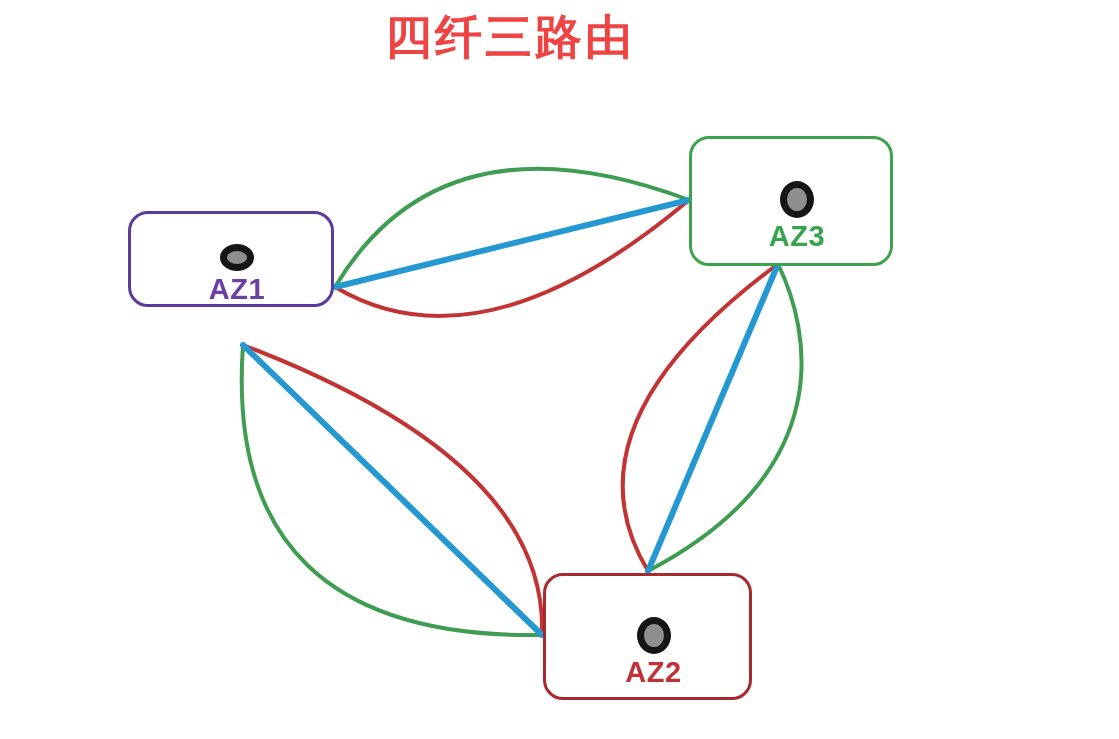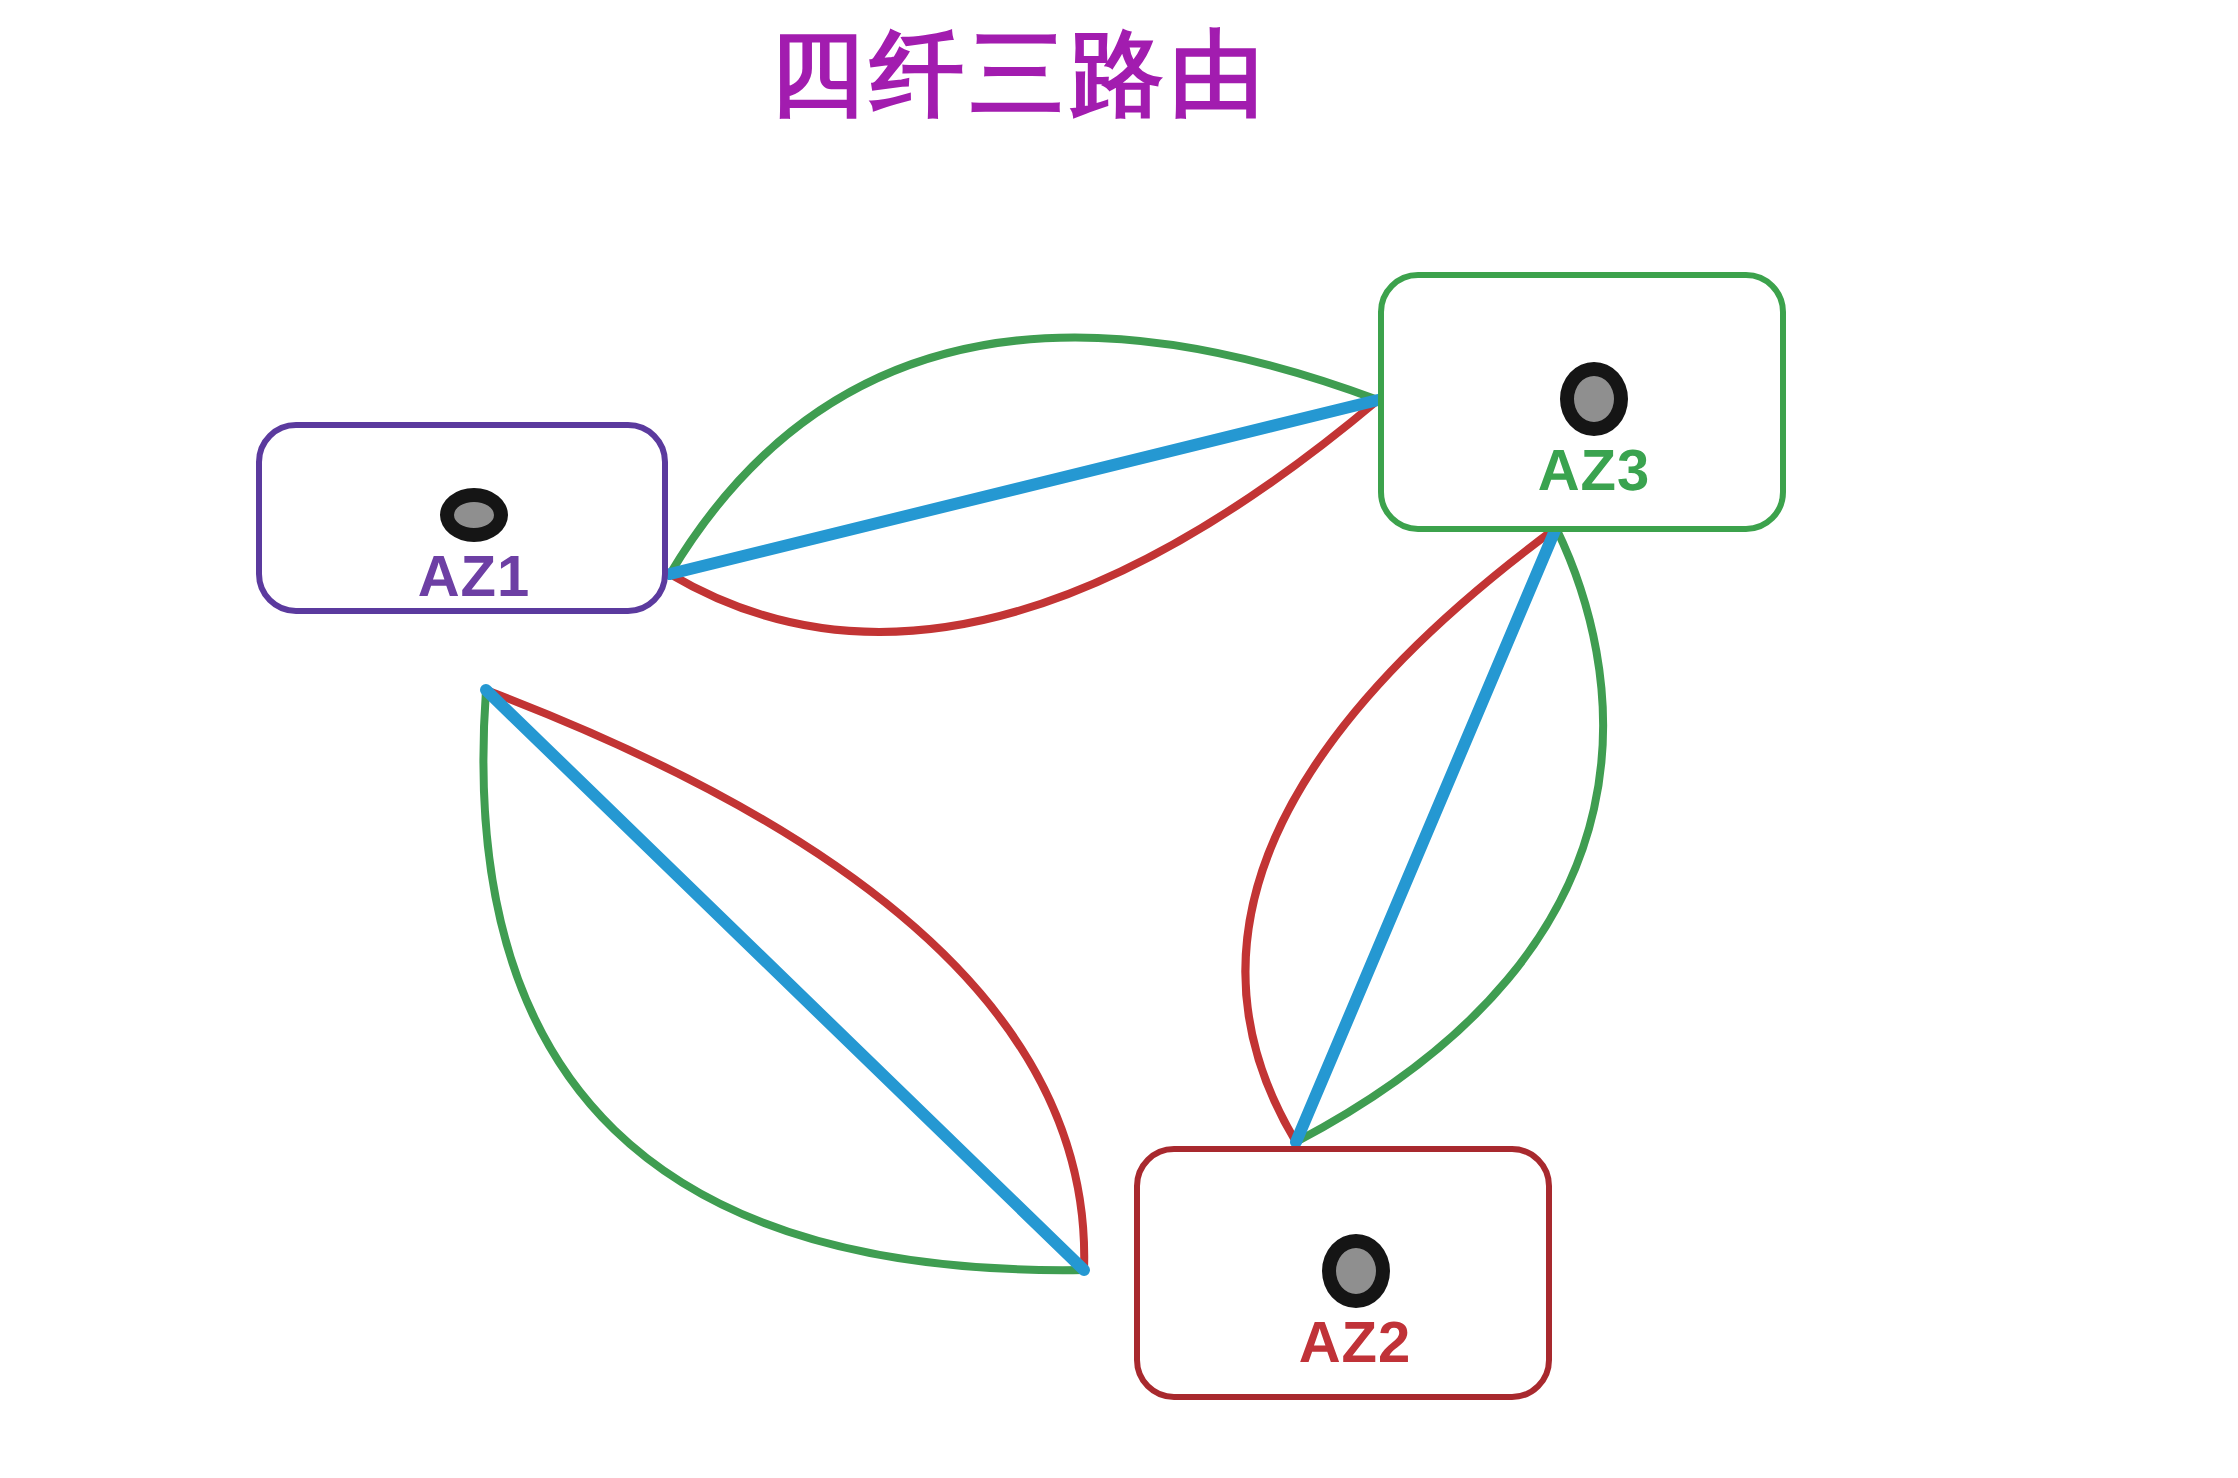--- a/index.html
+++ b/index.html
@@ -18,21 +18,21 @@
   .title {
     position: absolute;
     left: 0;
     top: 6px;
     width: 1020px;
     margin: 0;
     text-align: center;
     font-size: 47px;
     font-weight: 700;
     letter-spacing: 3px;
-    color: #a21caf;
+    color: #ef4444;
   }
   .edges-layer {
     position: absolute;
     left: 0;
     top: 0;
     width: 1119px;
     height: 739px;
   }
   .nodes-layer {
     position: absolute;
@@ -88,18 +88,18 @@
     </svg>
   <div class="nodes-layer">
       <div class="node" style="left: 128px; top: 211px; width: 206px; height: 96px; border-color: rgb(91, 58, 158);">
     <span class="az-dot"></span>
     <span class="node-label" style="color: rgb(109, 63, 164);">AZ1</span>
   </div>
       <div class="node" style="left: 689px; top: 136px; width: 204px; height: 130px; border-color: rgb(60, 162, 76);">
     <span class="az-dot"></span>
     <span class="node-label" style="color: rgb(58, 163, 79);">AZ3</span>
   </div>
-      <div class="node" style="left: 543px; top: 573px; width: 209px; height: 127px; border-color: rgb(168, 41, 46); margin-left: 24px;">
+      <div class="node" style="left: 543px; top: 573px; width: 209px; height: 127px; border-color: rgb(168, 41, 46);">
     <span class="az-dot"></span>
     <span class="node-label" style="color: rgb(192, 50, 56);">AZ2</span>
   </div>
     </div>
 </div>
 
 </body></html>

